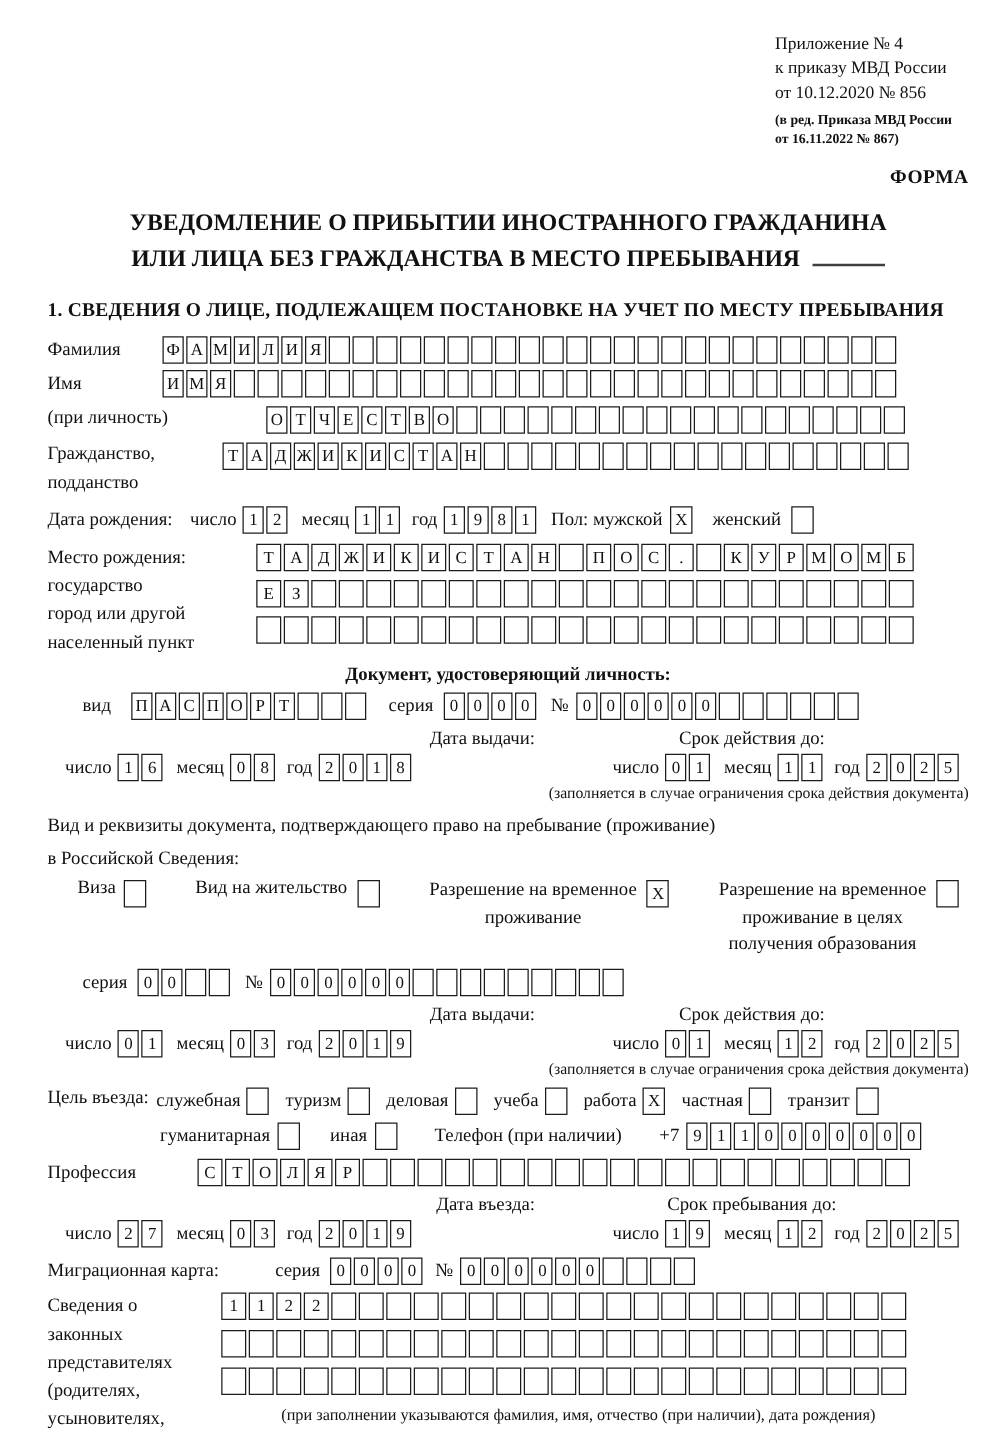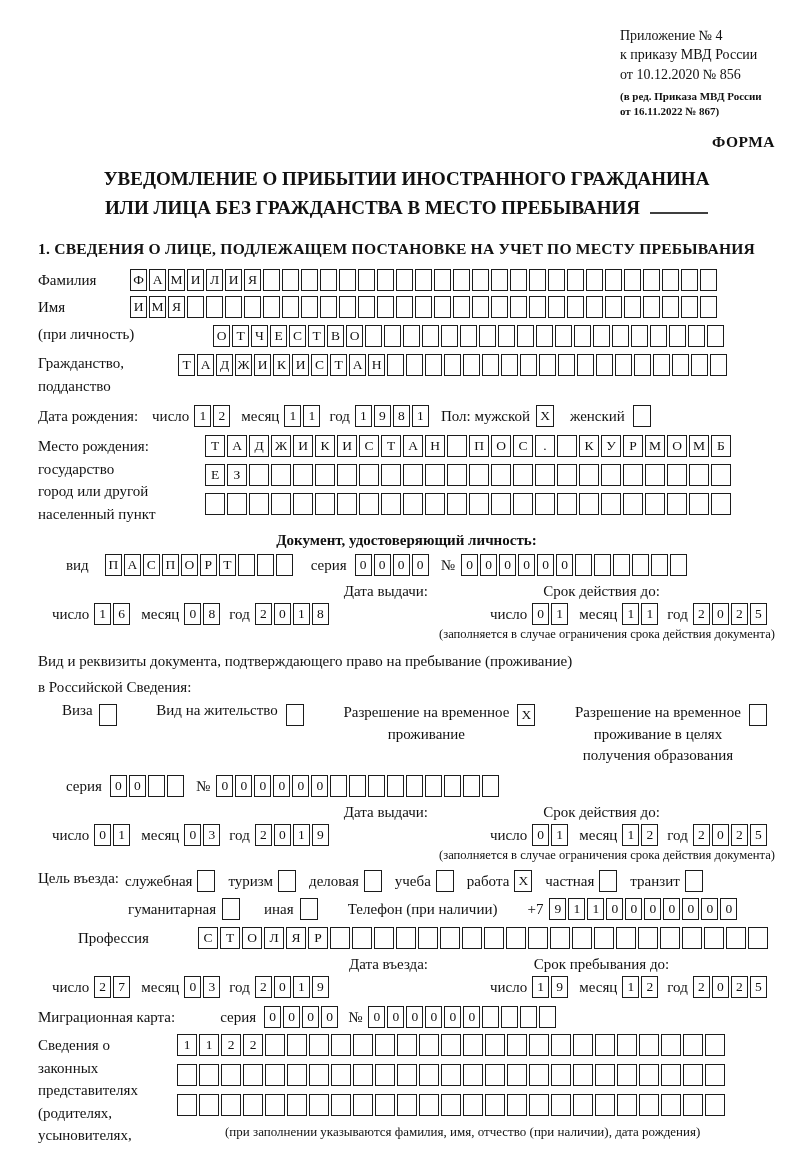--- a/index.html
+++ b/index.html
@@ -606,21 +606,21 @@
         <span class="cell">0</span>
         <span class="cell">0</span>
         <span class="cell">0</span>
         <span class="cell">0</span>
         <span class="cell">0</span>
         <span class="cell">0</span>
         <span class="cell">0</span>
       </span>
   </div>
 
-  <div class="frow" style="margin-top:7px;margin-left:40px;">
+  <div class="frow" style="margin-top:7px;">
     <span class="lb w120">Профессия</span>
     <span class="cells wide">
         <span class="cell">С</span>
         <span class="cell">Т</span>
         <span class="cell">О</span>
         <span class="cell">Л</span>
         <span class="cell">Я</span>
         <span class="cell">Р</span>
         <span class="cell"></span>
         <span class="cell"></span>

